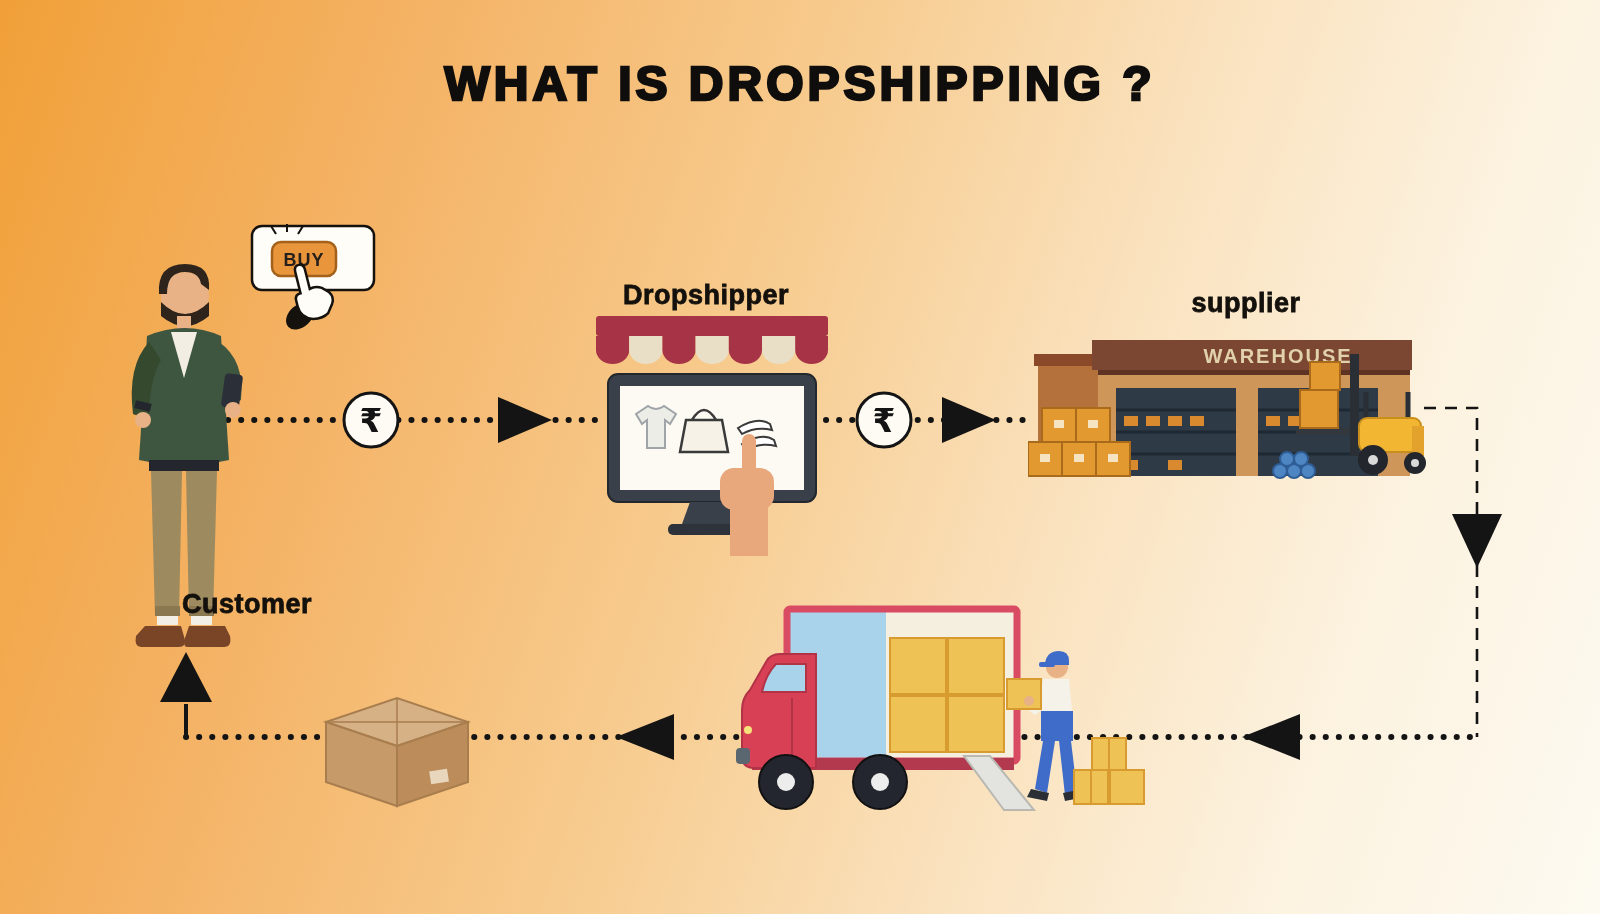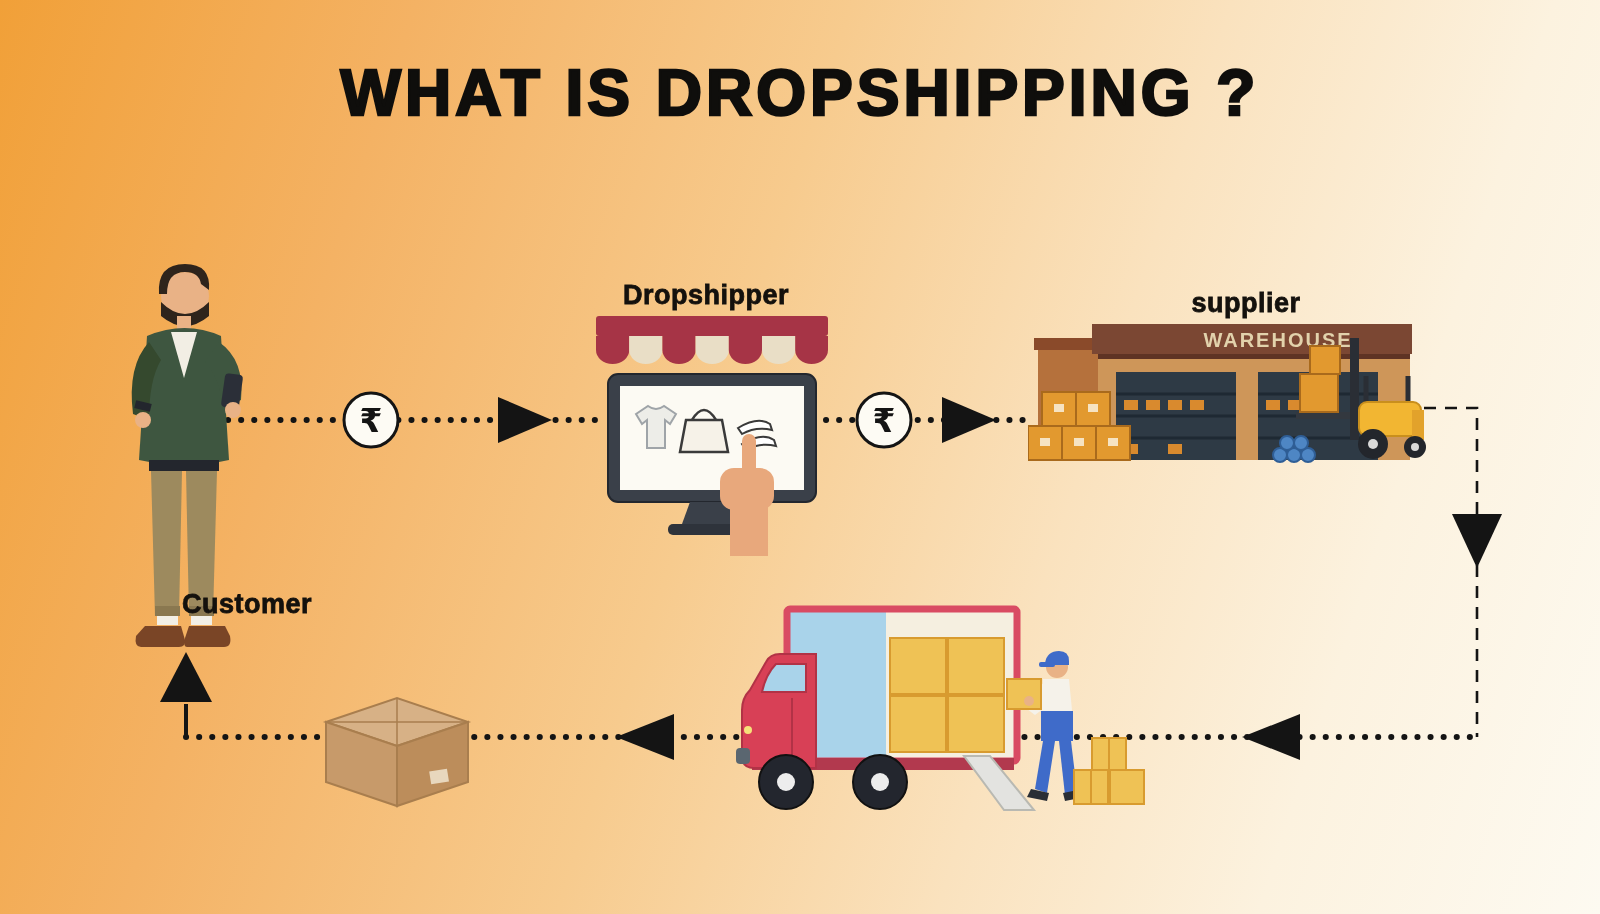--- a/index.html
+++ b/index.html
@@ -1,20 +1,20 @@
 <!DOCTYPE html>
 <html><head>
 <meta charset="utf-8">
 <style>
   html,body{margin:0;padding:0;background:#fdfaf1;}
   .canvas{position:relative;width:1600px;height:914px;overflow:hidden;
     background:linear-gradient(108deg,#F1A038 0%,#F4B264 22%,#F7CB8E 45%,#FAE2BE 65%,#FCF2DF 82%,#FDFAF1 100%);
     font-family:"Liberation Sans",sans-serif;}
   .title{position:absolute;left:0;right:0;top:56px;margin:0;text-align:center;
-    font-size:64px;font-weight:bold;color:#0f0e0c;letter-spacing:4px;
+    font-size:48px;font-weight:bold;color:#0f0e0c;letter-spacing:4px;
     -webkit-text-stroke:2.6px #0f0e0c;}
   .flow{position:absolute;left:0;top:0;z-index:1;}
   .fig{position:absolute;z-index:2;}
   .label{position:absolute;z-index:3;font-weight:bold;color:#14110d;font-size:27px;
     -webkit-text-stroke:0.8px #14110d;letter-spacing:0.5px;white-space:nowrap;}
   .label.center{transform:translateX(-50%);}
   .dots{stroke:#141414;stroke-width:6;stroke-linecap:round;stroke-dasharray:0.1 13;fill:none;}
   .dash{stroke:#141414;stroke-width:2.6;stroke-dasharray:12 9;fill:none;}
   .ah{fill:#141414;}
 </style>
@@ -74,20 +74,34 @@
       <path d="M83 221 L114 221 L110 366 L86 366 Z" fill="#9D8A5E"></path>
       <rect x="52" y="356" width="25" height="10" fill="#8A7850"></rect>
       <rect x="86" y="356" width="25" height="10" fill="#8A7850"></rect>
       <rect x="54" y="366" width="21" height="9" fill="#F2EFE6"></rect>
       <rect x="88" y="366" width="21" height="9" fill="#F2EFE6"></rect>
       <path d="M42 376 L78 376 L82 390 Q83 397 76 397 L38 397 Q31 397 33 386 Z" fill="#7A4526"></path>
       <path d="M86 376 L122 376 L127 386 Q129 397 121 397 L84 397 Q80 397 82 388 Z" fill="#7A4526"></path>
     </svg>
   </div>
 
+  <div class="fig" style="left:246px;top:216px;width:135px;height:118px">
+    <svg width="135" height="118" viewBox="0 0 135 118">
+      <rect x="6" y="10" width="122" height="64" rx="10" fill="#FFFDF7" stroke="#15120E" stroke-width="2.5"></rect>
+      <line x1="30" y1="18" x2="25" y2="10" stroke="#15120E" stroke-width="2"></line>
+      <line x1="41" y1="16" x2="41" y2="8" stroke="#15120E" stroke-width="2"></line>
+      <line x1="52" y1="18" x2="57" y2="10" stroke="#15120E" stroke-width="2"></line>
+      <rect x="26" y="26" width="64" height="34" rx="9" fill="#E8953C" stroke="#A3611B" stroke-width="2.5"></rect>
+      <text x="58" y="50" text-anchor="middle" font-size="18" font-weight="bold" fill="#27201A" letter-spacing="1">BUY</text>
+      <g transform="translate(40,52) rotate(-14)">
+        <ellipse cx="2" cy="50" rx="16" ry="11" fill="#15120E" transform="rotate(-28 2 50)"></ellipse>
+        <path d="M8 6 Q8 0 13 0 Q18 0 18 6 L18 26 Q24 24 30 28 L36 34 Q40 40 36 46 L30 54 Q24 58 14 56 Q2 52 2 40 L2 34 Q2 28 8 28 Z" fill="#FFFDF7" stroke="#15120E" stroke-width="2.5"></path>
+      </g>
+    </svg>
+  </div>
 
   <div class="fig" style="left:596px;top:316px;width:232px;height:240px">
     <svg width="232" height="240" viewBox="0 0 232 240">
       <g>
         <rect x="0" y="0" width="232" height="20" rx="3" fill="#A63446"></rect>
         <path d="M0 20 h33.2 v14 a16.6 14 0 0 1 -33.2 0 Z" fill="#A63446"></path>
         <path d="M33.2 20 h33.2 v14 a16.6 14 0 0 1 -33.2 0 Z" fill="#E9DEC6"></path>
         <path d="M66.4 20 h33.2 v14 a16.6 14 0 0 1 -33.2 0 Z" fill="#A63446"></path>
         <path d="M99.6 20 h33.2 v14 a16.6 14 0 0 1 -33.2 0 Z" fill="#E9DEC6"></path>
         <path d="M132.8 20 h33.2 v14 a16.6 14 0 0 1 -33.2 0 Z" fill="#A63446"></path>
@@ -106,21 +120,21 @@
         <rect x="72" y="208" width="88" height="11" rx="5" fill="#2E333B"></rect>
       </g>
       <g>
         <rect x="146" y="118" width="14" height="46" rx="7" fill="#E8A87C"></rect>
         <rect x="124" y="152" width="54" height="42" rx="14" fill="#E8A87C"></rect>
         <rect x="134" y="186" width="38" height="54" fill="#E8A87C"></rect>
       </g>
     </svg>
   </div>
 
-  <div class="fig" style="left:1028px;top:316px;width:400px;height:152px">
+  <div class="fig" style="left:1028px;top:332px;width:400px;height:152px">
     <svg width="400" height="152" viewBox="0 0 400 152">
       <g>
         <rect x="10" y="30" width="60" height="114" fill="#B5713C"></rect>
         <rect x="6" y="22" width="68" height="12" fill="#8A4A2A"></rect>
         <rect x="70" y="36" width="312" height="108" fill="#CE9659"></rect>
         <rect x="64" y="8" width="320" height="30" fill="#7B4733"></rect>
         <text x="250" y="31" text-anchor="middle" font-size="20" font-weight="bold" fill="#E2D2AC" letter-spacing="2">WAREHOUSE</text>
         <rect x="70" y="38" width="312" height="5" fill="#5E3324"></rect>
       </g>
       <g>

